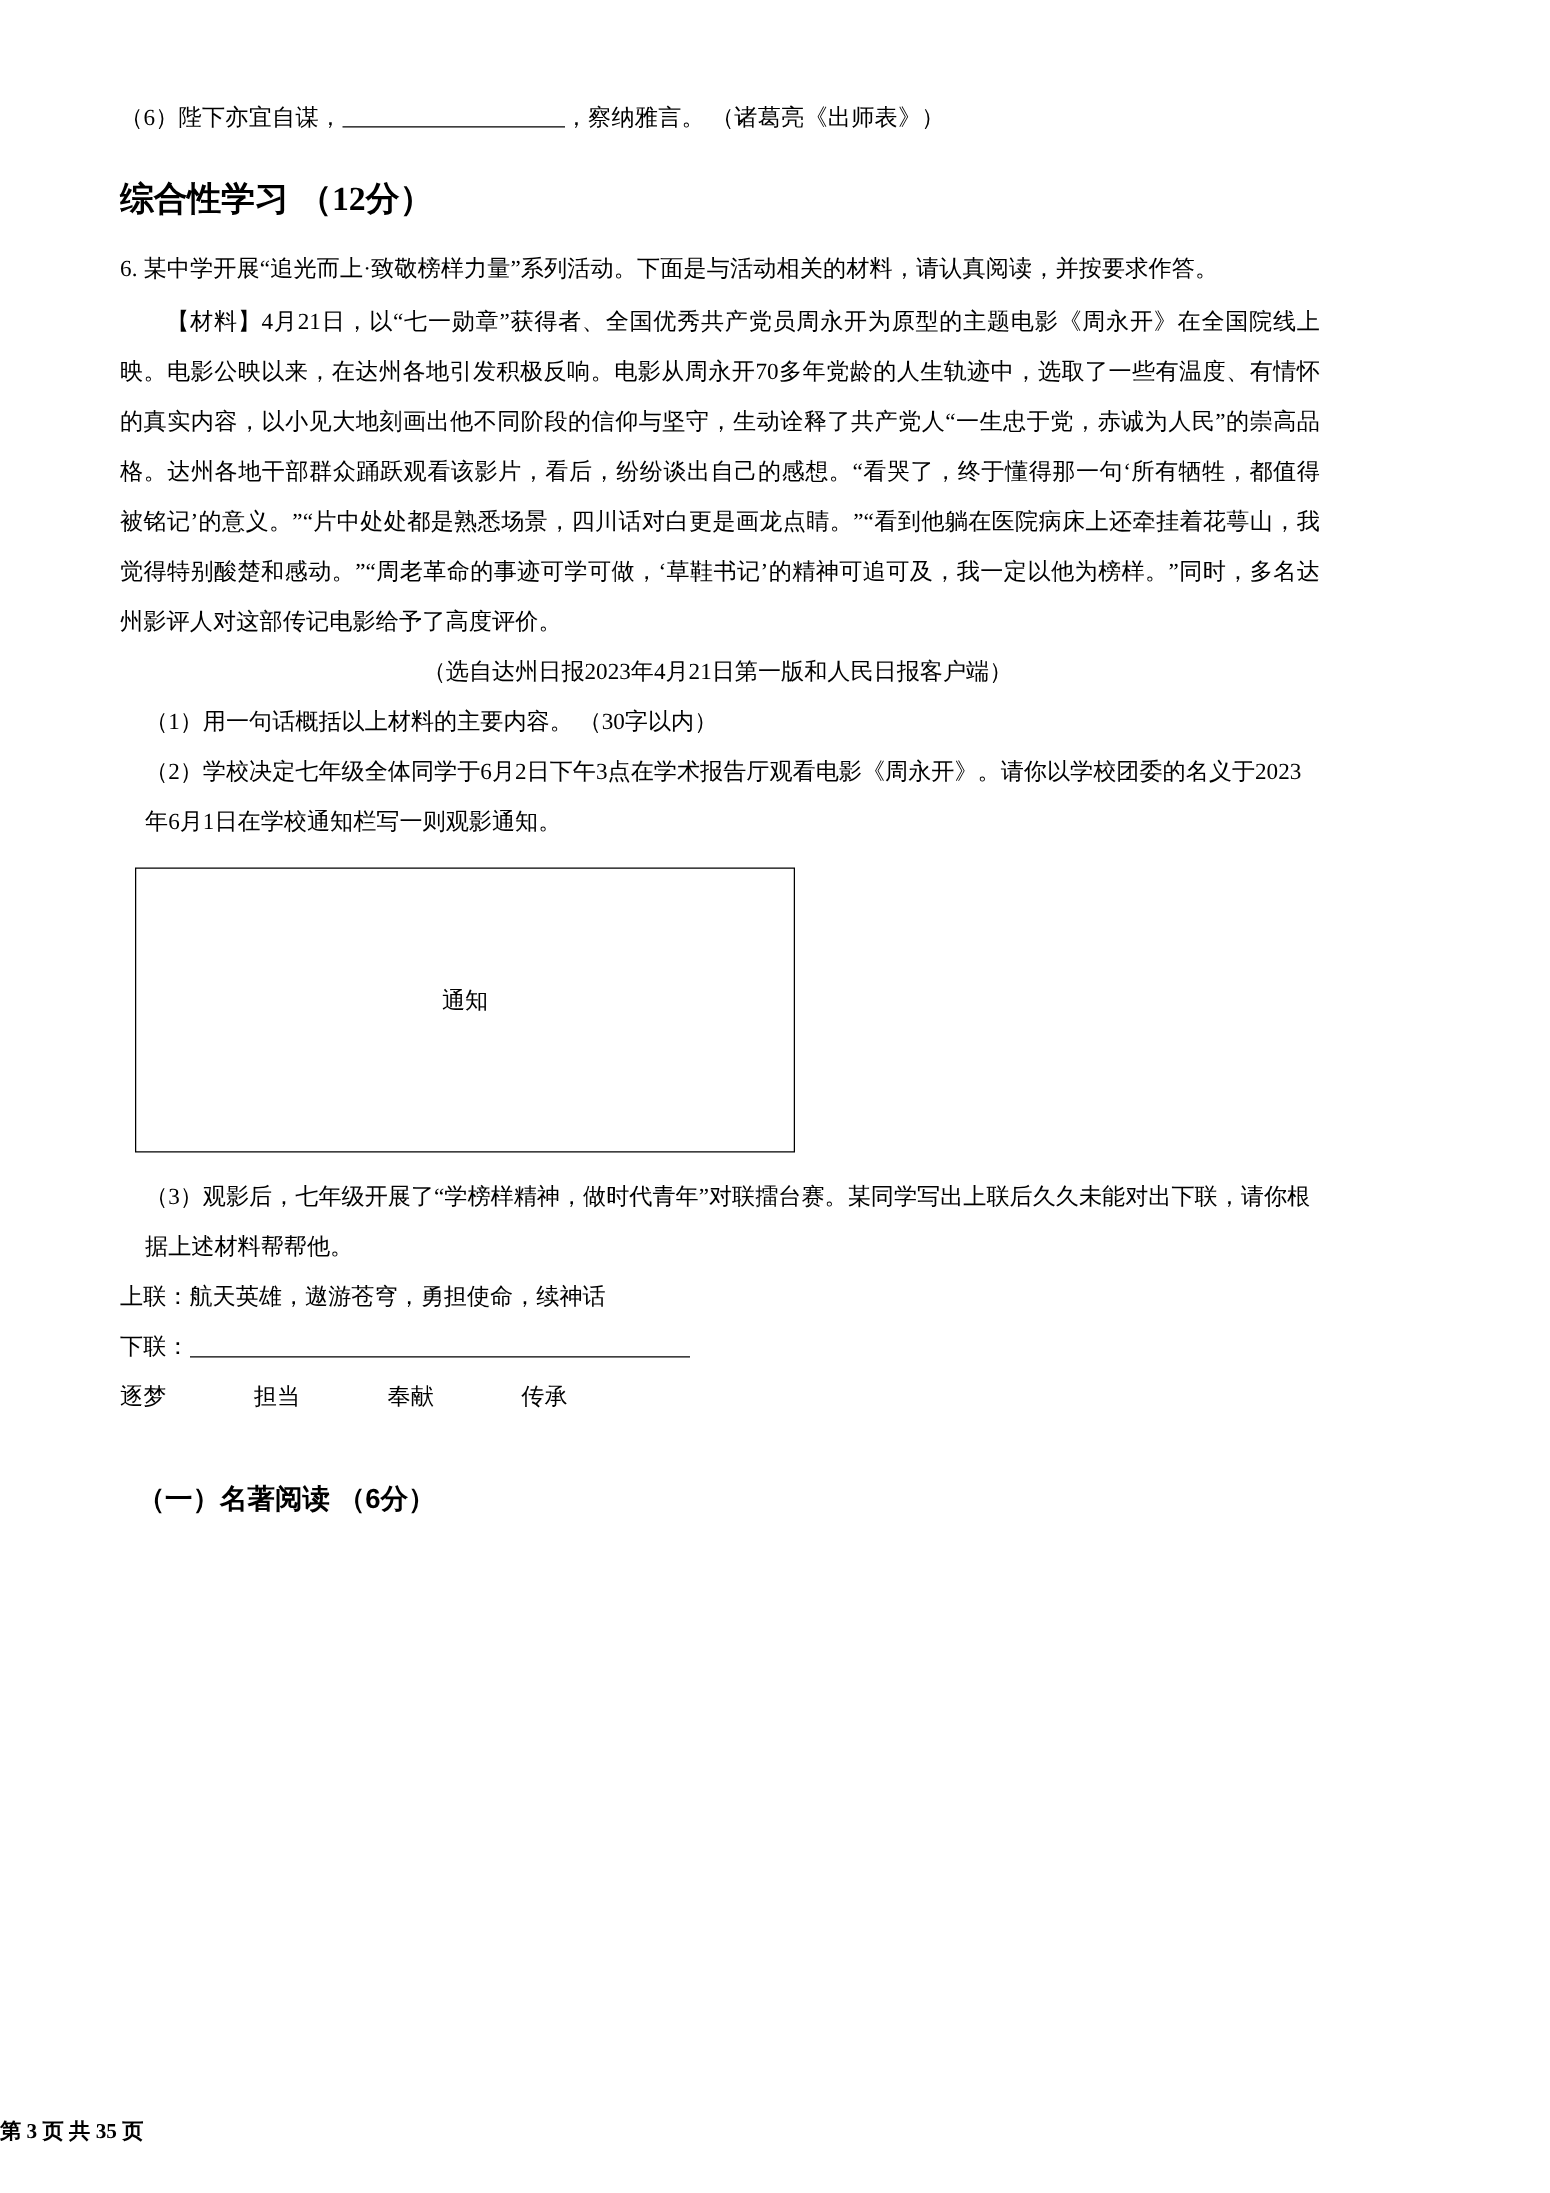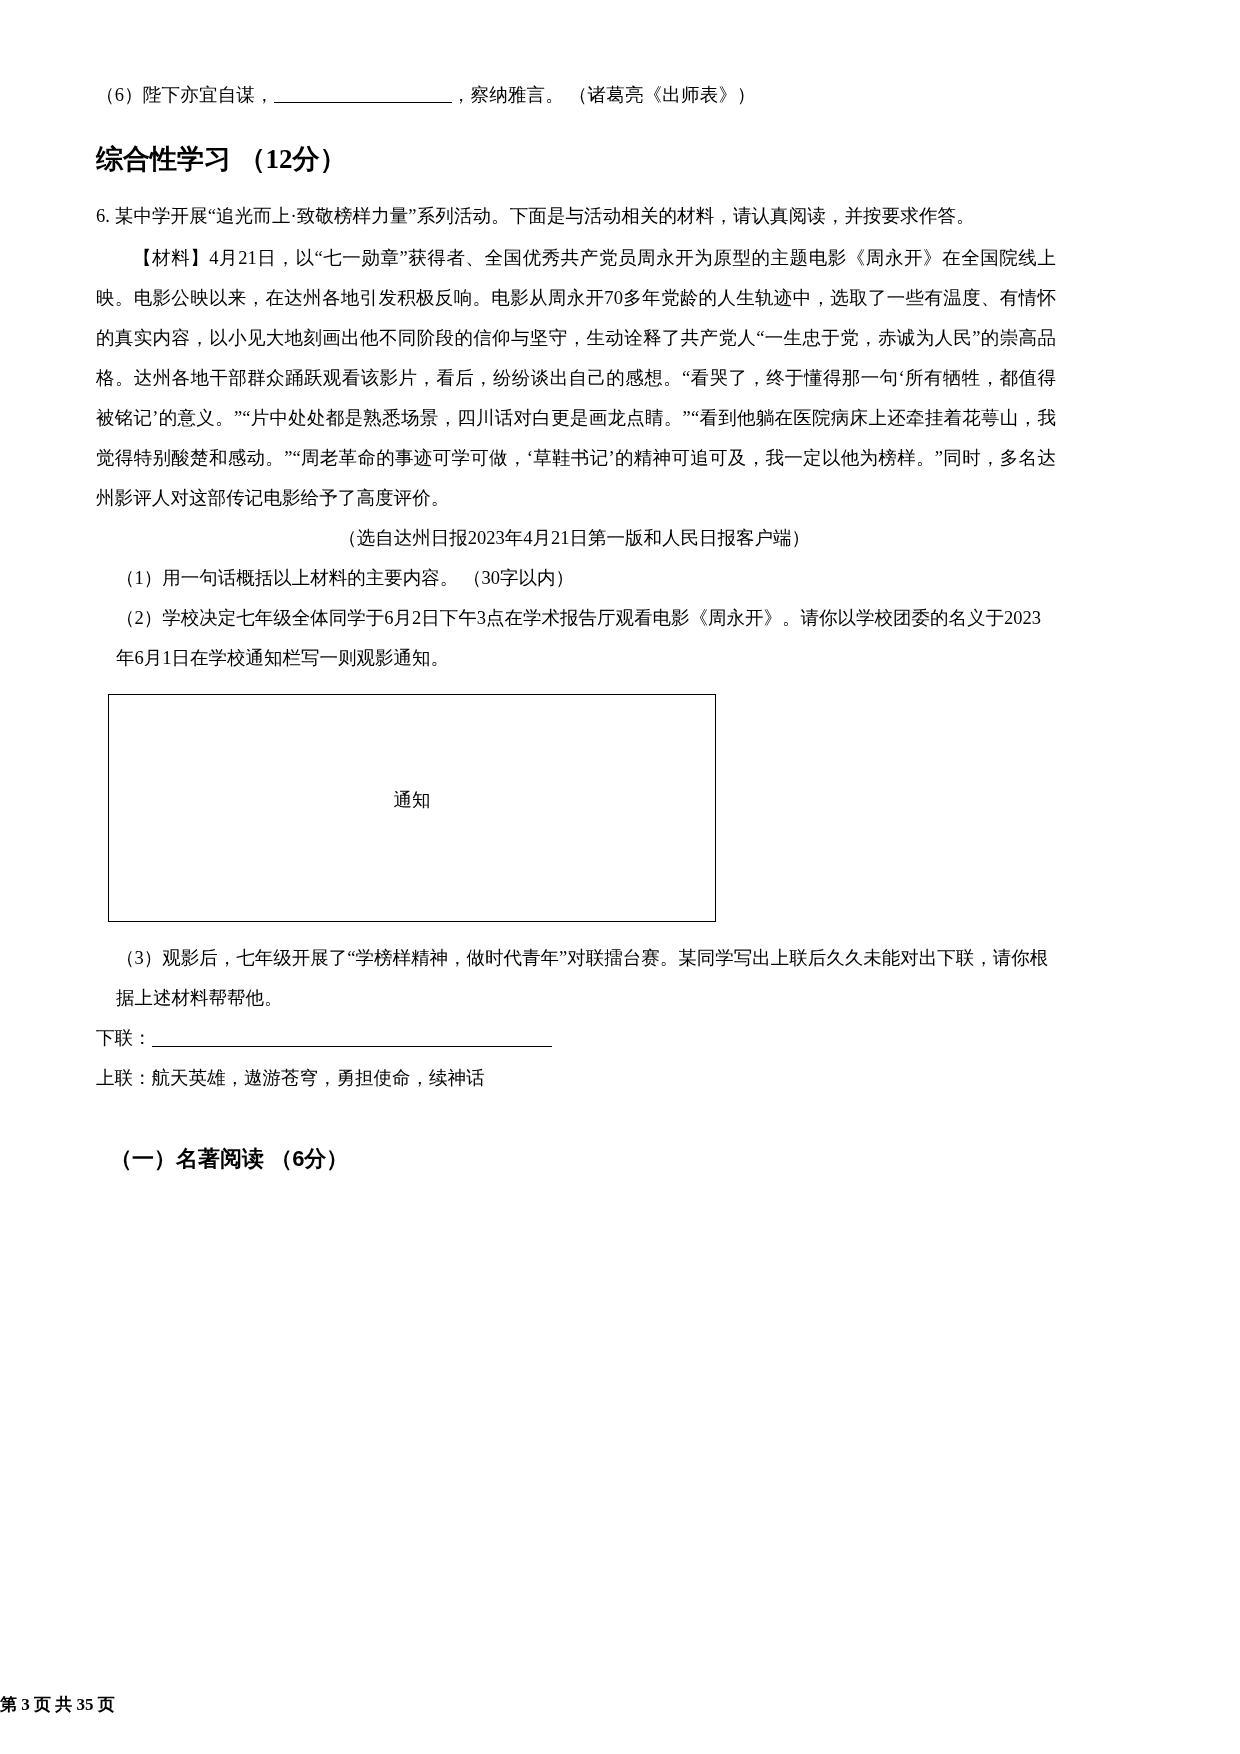--- a/index.html
+++ b/index.html
@@ -62,21 +62,21 @@
 
   .q-line {
     font-size: 18.5px;
     line-height: 40px;
   }
   .q-indent { padding-left: 20px; }
 
   
   .notice-box {
     border: 1.6px solid #000;
-    width: 608px;
+    width: 528px;
     height: 228px;
     margin: 16px 0 16px 12px;
     position: relative;
   }
   .notice-box .notice-label {
     position: absolute;
     left: 0; right: 0;
     top: 92px;
     text-align: center;
     font-size: 18.5px;
@@ -159,28 +159,37 @@
 
     <div class="q-line q-indent" style="text-indent:0">（2）学校决定七年级全体同学于6月2日下午3点在学术报告厅观看电影《周永开》。请你以学校团委的名义于2023年6月1日在学校通知栏写一则观影通知。</div>
 
     <div class="notice-box">
       <div class="notice-label">通知</div>
     </div>
 
     <div class="q-line q-indent" style="text-indent:0">（3）观影后，七年级开展了“学榜样精神，做时代青年”对联擂台赛。某同学写出上联后久久未能对出下联，请你根据上述材料帮帮他。</div>
 
     <div class="q-line">
+      <span>上联：</span><span>航天英雄，遨游苍穹，勇担使命，续神话</span>
+    </div>
+
+    <div class="q-line">
       <span>下联：</span><span class="under-long"></span>
     </div>
 
-    <div class="q-line">
-      <span>上联：</span><span>航天英雄，遨游苍穹，勇担使命，续神话</span>
+
+    <div class="keywords">
+      <span>逐梦</span>
+      <span class="kw-gap"></span>
+      <span>担当</span>
+      <span class="kw-gap"></span>
+      <span>奉献</span>
+      <span class="kw-gap"></span>
+      <span>传承</span>
     </div>
-
-
 
 
     <div class="sub-title">
       <span>（一）名著阅读</span>
       <span>（6分）</span>
     </div>
 
   </div>
 
   <div class="footer">第 3 页 共 35 页</div>

